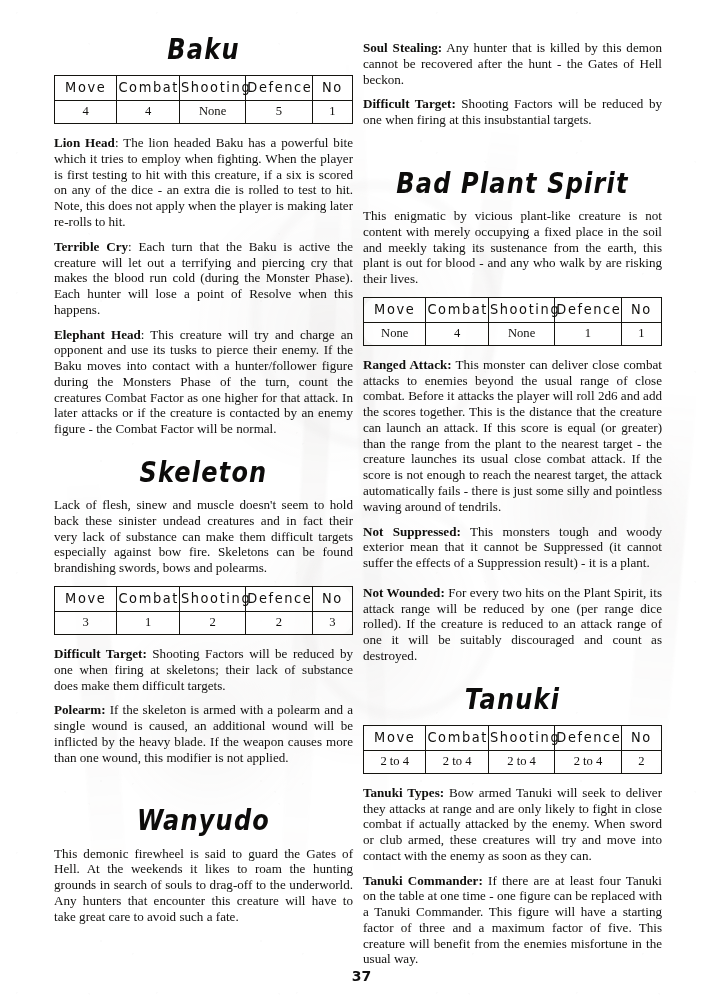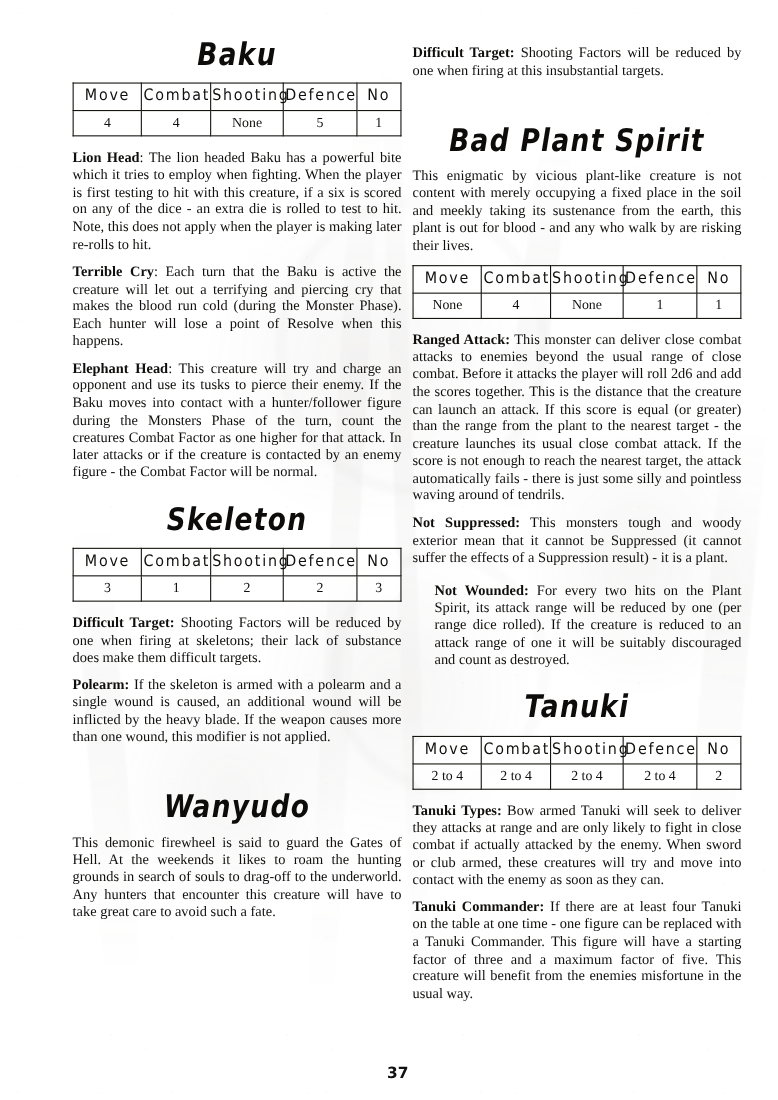--- a/index.html
+++ b/index.html
@@ -53,21 +53,21 @@
       radial-gradient(circle at 47% 23%, rgba(0,0,0,0.03) 0 1px, transparent 1px),
       radial-gradient(circle at 78% 61%, rgba(0,0,0,0.03) 0 1px, transparent 1px),
       radial-gradient(circle at 31% 77%, rgba(0,0,0,0.03) 0 1px, transparent 1px),
       radial-gradient(circle at 63% 88%, rgba(0,0,0,0.03) 0 1px, transparent 1px);
     background-size: 140px 140px, 190px 190px, 170px 170px, 210px 210px, 160px 160px;
   }
 
   
   .columns {
     position: absolute;
-    left: 66px;
+    left: 54px;
     top: 40px;
     width: 608px;
     height: 905px;
     z-index: 2;
     display: flex;
     gap: 10px;
   }
   .col {
     width: 299px;
     flex: 0 0 299px;
@@ -205,20 +205,21 @@
           </tbody>
         </table>
 
         <p class="body"><b>Lion Head</b><span>: </span><span>The lion headed Baku has a powerful bite which it tries to employ when fighting. When the player is first testing to hit with this creature, if a six is scored on any of the dice - an extra die is rolled to test to hit. Note, this does not apply when the player is making later re-rolls to hit.</span></p>
         <p class="body"><b>Terrible Cry</b><span>: </span><span>Each turn that the Baku is active the creature will let out a terrifying and piercing cry that makes the blood run cold (during the Monster Phase). Each hunter will lose a point of Resolve when this happens.</span></p>
         <p class="body"><b>Elephant Head</b><span>: </span><span>This creature will try and charge an opponent and use its tusks to pierce their enemy. If the Baku moves into contact with a hunter/follower figure during the Monsters Phase of the turn, count the creatures Combat Factor as one higher for that attack. In later attacks or if the creature is contacted by an enemy figure - the Combat Factor will be normal.</span></p>
       </div>
 
       <div>
         <h2 class="monster-title gap-top">Skeleton</h2>
+        <p class="body intro">Lack of flesh, sinew and muscle doesn't seem to hold back these sinister undead creatures and in fact their very lack of substance can make them difficult targets especially against bow fire. Skeletons can be found brandishing swords, bows and polearms.</p>
 
         <table class="stats">
           <thead>
             <tr>
               <td class="c-move"><span class="hd">Move</span></td>
               <td class="c-combat"><span class="hd">Combat</span></td>
               <td class="c-shoot"><span class="hd">Shooting</span></td>
               <td class="c-def"><span class="hd">Defence</span></td>
               <td class="c-no"><span class="hd">No</span></td>
             </tr>
@@ -242,20 +243,21 @@
         <h2 class="monster-title gap-top-lg">Wanyudo</h2>
         <p class="body intro">This demonic firewheel is said to guard the Gates of Hell. At the weekends it likes to roam the hunting grounds in search of souls to drag-off to the underworld. Any hunters that encounter this creature will have to take great care to avoid such a fate.</p>
 
       </div>
 
     </div>
 
     <div class="col">
 
       <div>
+        <p class="body"><b>Soul Stealing:</b><span> </span><span>Any hunter that is killed by this demon cannot be recovered after the hunt - the Gates of Hell beckon.</span></p>
         <p class="body"><b>Difficult Target:</b><span> </span><span>Shooting Factors will be reduced by one when firing at this insubstantial targets.</span></p>
       </div>
 
       <div>
         <h2 class="monster-title gap-top-lg">Bad Plant Spirit</h2>
         <p class="body intro">This enigmatic by vicious plant-like creature is not content with merely occupying a fixed place in the soil and meekly taking its sustenance from the earth, this plant is out for blood - and any who walk by are risking their lives.</p>
 
         <table class="stats">
           <thead>
             <tr>
@@ -272,21 +274,21 @@
               <td>4</td>
               <td>None</td>
               <td>1</td>
               <td>1</td>
             </tr>
           </tbody>
         </table>
 
         <p class="body"><b>Ranged Attack:</b><span> </span><span>This monster can deliver close combat attacks to enemies beyond the usual range of close combat. Before it attacks the player will roll 2d6 and add the scores together. This is the distance that the creature can launch an attack. If this score is equal (or greater) than the range from the plant to the nearest target - the creature launches its usual close combat attack. If the score is not enough to reach the nearest target, the attack automatically fails - there is just some silly and pointless waving around of tendrils.</span></p>
         <p class="body"><b>Not Suppressed:</b><span> </span><span>This monsters tough and woody exterior mean that it cannot be Suppressed (it cannot suffer the effects of a Suppression result) - it is a plant.</span></p>
-        <p class="body" style="margin-top:14px;margin-left:20px;"><b>Not Wounded:</b><span> </span><span>For every two hits on the Plant Spirit, its attack range will be reduced by one (per range dice rolled). If the creature is reduced to an attack range of one it will be suitably discouraged and count as destroyed.</span></p>
+        <p class="body" style="margin-top:14px;"><b>Not Wounded:</b><span> </span><span>For every two hits on the Plant Spirit, its attack range will be reduced by one (per range dice rolled). If the creature is reduced to an attack range of one it will be suitably discouraged and count as destroyed.</span></p>
       </div>
 
       <div>
         <h2 class="monster-title gap-top">Tanuki</h2>
 
         <table class="stats">
           <thead>
             <tr>
               <td class="c-move"><span class="hd">Move</span></td>
               <td class="c-combat"><span class="hd">Combat</span></td>

